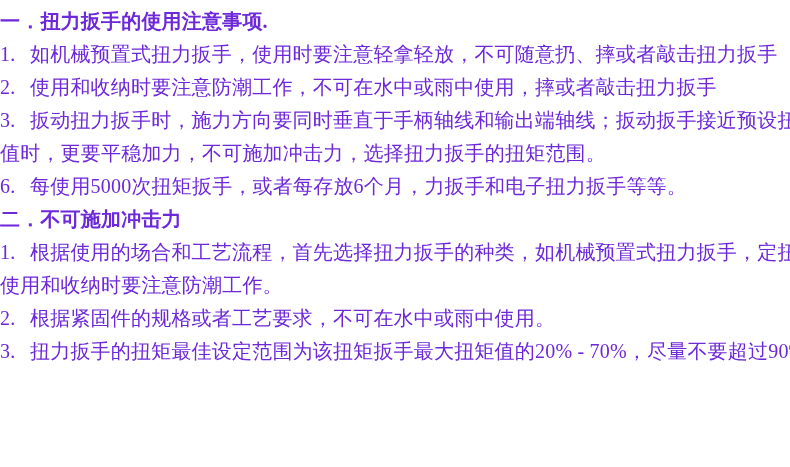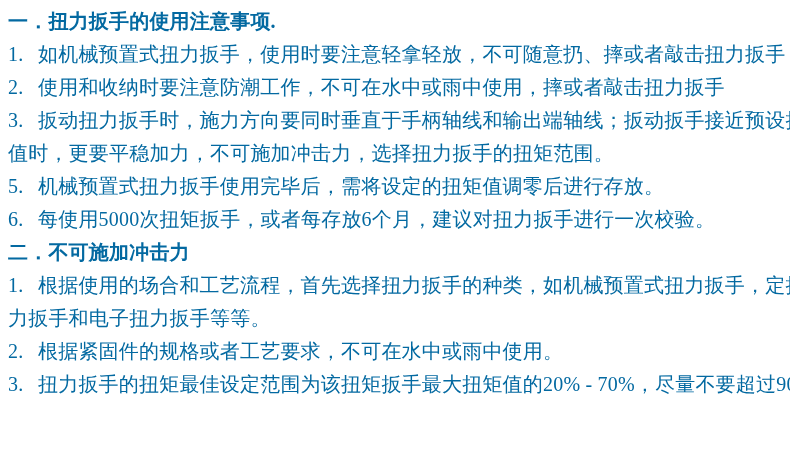--- a/index.html
+++ b/index.html
@@ -7,23 +7,23 @@
     padding: 0;
     background: #ffffff;
   }
   .page {
     position: relative;
     width: 790px;
     height: 467px;
     background: #ffffff;
     overflow: hidden;
     box-sizing: border-box;
-    padding: 5px 10px 0 8px;
+    padding: 5px 10px 0 0;
     font-family: "Liberation Serif", "DejaVu Serif", serif;
-    color: #0369a1;
+    color: #6d28d9;
   }
   .line {
     font-size: 20px;
     line-height: 33px;
     white-space: nowrap;
     letter-spacing: 0.2px;
   }
   .heading {
     font-weight: bold;
   }
@@ -49,35 +49,32 @@
   </div>
 
   <div class="line">
     <span class="num">3.</span><span>扳动扭力扳手时，施力方向要同时垂直于手柄轴线和输出端轴线；扳动扳手接近预设扭矩</span>
   </div>
   <div class="line">
     <span>值时，更要平稳加力，不可施加冲击力，选择扭力扳手的扭矩范围。</span>
   </div>
 
 
-  <div class="line">
-    <span class="num">5.</span><span>机械预置式扭力扳手使用完毕后，需将设定的扭矩值调零后进行存放。</span>
-  </div>
 
   <div class="line">
-    <span class="num">6.</span><span>每使用5000次扭矩扳手，或者每存放6个月，建议对扭力扳手进行一次校验。</span>
+    <span class="num">6.</span><span>每使用5000次扭矩扳手，或者每存放6个月，力扳手和电子扭力扳手等等。</span>
   </div>
 
   <div class="line heading">二．不可施加冲击力</div>
 
   <div class="line">
     <span class="num">1.</span><span>根据使用的场合和工艺流程，首先选择扭力扳手的种类，如机械预置式扭力扳手，定扭扭</span>
   </div>
   <div class="line">
-    <span>力扳手和电子扭力扳手等等。</span>
+    <span>使用和收纳时要注意防潮工作。</span>
   </div>
 
   <div class="line">
     <span class="num">2.</span><span>根据紧固件的规格或者工艺要求，不可在水中或雨中使用。</span>
   </div>
 
   <div class="line">
     <span class="num">3.</span><span>扭力扳手的扭矩最佳设定范围为该扭矩扳手最大扭矩值的20% - 70%，尽量不要超过90%。</span>
   </div>
 

